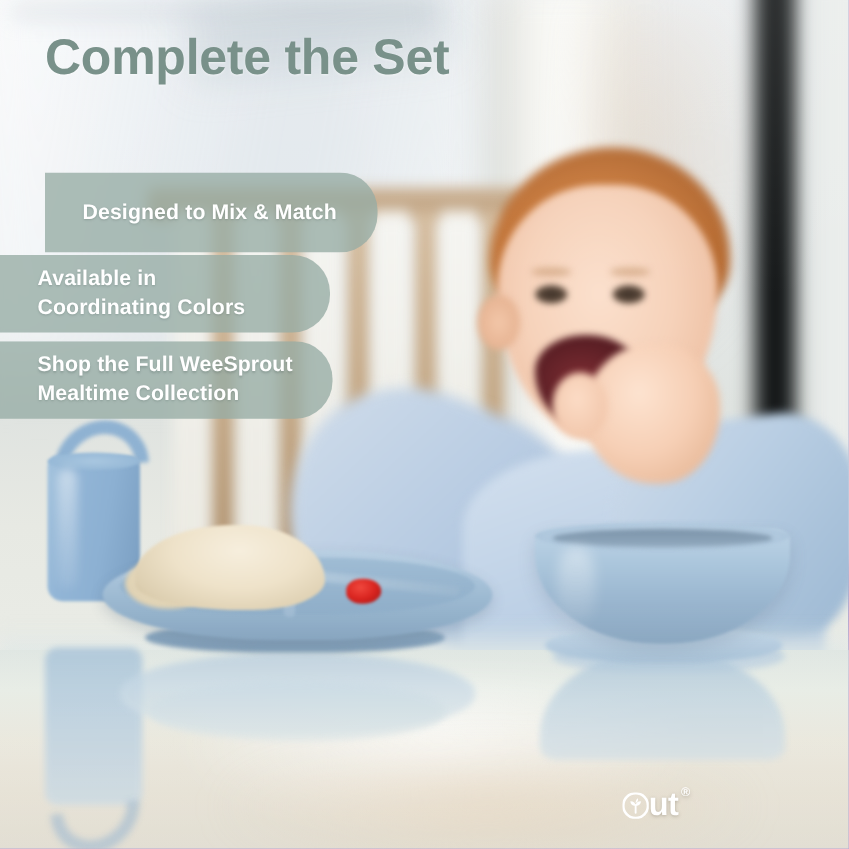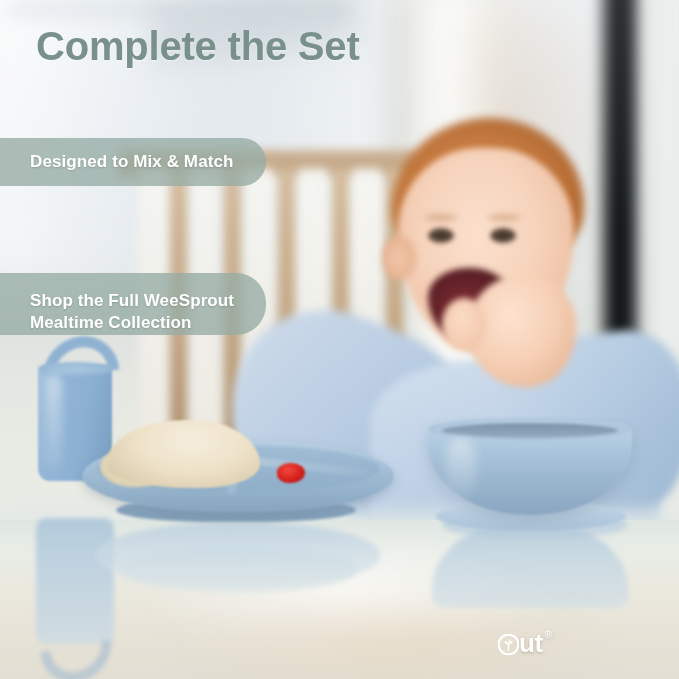--- a/index.html
+++ b/index.html
@@ -334,23 +334,23 @@
     padding-left:30px;padding-right:26px;
     box-sizing:border-box;
     backdrop-filter:blur(2px);
   }
   .pill .ptext{
     color:#ffffff;font-size:17px;font-weight:bold;line-height:1.33;
     letter-spacing:.1px;
     text-shadow:0 1px 2px rgba(60,80,74,.28);
     white-space:pre-line;
   }
-  #pill0{top:138px;width:266px;height:48px;}
+  #pill0{top:138px;width:266px;height:64px;margin-left:36px;}
   #pill1{top:204px;width:264px;height:62px;}
-  #pill2{top:273px;width:266px;height:62px;align-items:flex-end;}
+  #pill2{top:273px;width:266px;height:62px;}
 
   
   .logo{
     position:absolute;left:498px;top:628px;
     display:flex;align-items:flex-start;
     color:#ffffff;
     font-size:26px;font-weight:bold;letter-spacing:-.4px;
     text-shadow:0 1px 3px rgba(90,80,65,.35);
   }
   .logo .sprout{
@@ -437,20 +437,24 @@
     <div class="bowl-hl"></div>
 
     <div class="film"></div>
   </div>
 
   <div class="headline">Complete the Set</div>
 
   <div class="pill" id="pill0">
     <span class="ptext">Designed to Mix &amp; Match</span>
   </div>
+  <div class="pill" id="pill1">
+    <span class="ptext">Available in
+Coordinating Colors</span>
+  </div>
   <div class="pill" id="pill2">
     <span class="ptext">Shop the Full WeeSprout
 Mealtime Collection</span>
   </div>
 
   <div class="logo">
     <span class="sprout">
       <svg viewBox="0 0 24 24" width="21" height="21" aria-hidden="true">
         <circle cx="12" cy="12" r="11.3" fill="none" stroke="#ffffff" stroke-width="2.4"></circle>
         <path d="M12 18.6 V11.4" stroke="#ffffff" stroke-width="1.7" stroke-linecap="round"></path>

